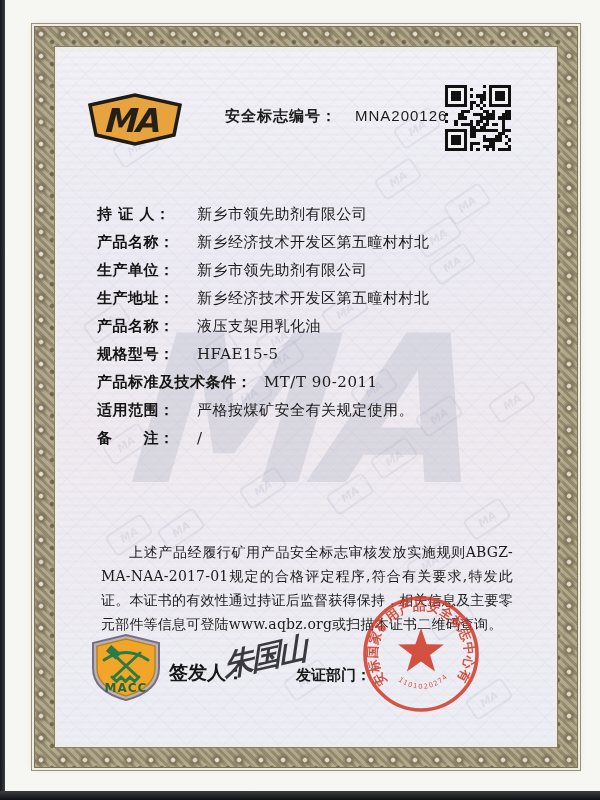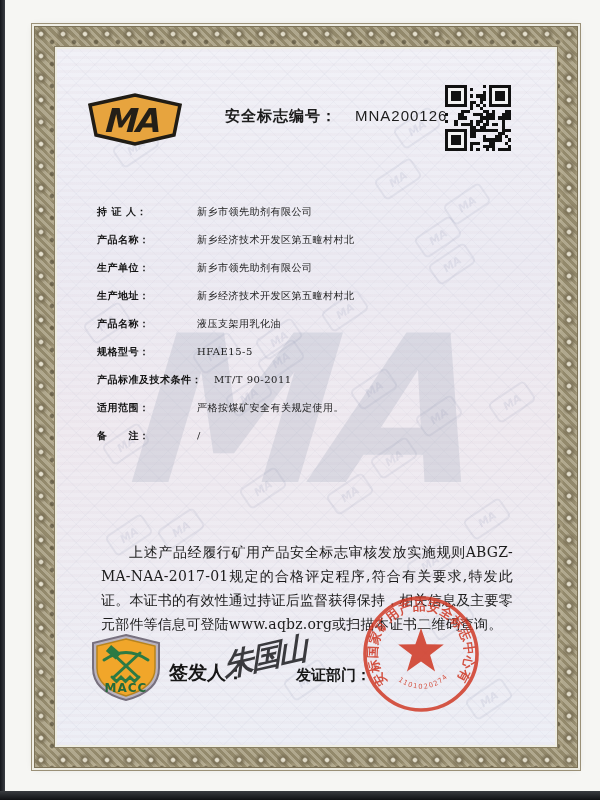--- a/index.html
+++ b/index.html
@@ -55,21 +55,21 @@
   .sn-line .val{font-family:Liberation Sans, sans-serif;letter-spacing:1px;margin-left:18px;}
   .qr{position:absolute;right:44px;top:36px;}
 
   .cert-title{
     position:absolute;left:0;right:0;top:100px;text-align:center;
     font-size:31px;font-weight:900;color:#141414;letter-spacing:3px;
     font-family:"DejaVu Serif","Liberation Serif",serif;
   }
 
   .rows{position:absolute;left:40px;right:34px;top:156px;}
-  .row{height:19px;margin-bottom:9px;font-size:10px;color:#1b1b1b;white-space:nowrap;}
+  .row{height:19px;margin-bottom:9px;font-size:15px;color:#1b1b1b;white-space:nowrap;}
   .row .lbl{display:inline-block;min-width:100px;font-weight:bold;letter-spacing:.5px;color:#151515;}
   .row .val{font-family:"DejaVu Serif","Liberation Serif",serif;letter-spacing:.5px;}
   .row.wide .lbl{min-width:0;margin-right:12px;}
   .row .gap{margin-left:112px;}
 
   .statement{
     position:absolute;left:44px;right:42px;top:477px;
     font-size:14px;line-height:1.72;color:#1c1c1c;text-align:justify;text-indent:2em;
     font-family:"DejaVu Serif","Liberation Serif",serif;letter-spacing:.2px;
   }

